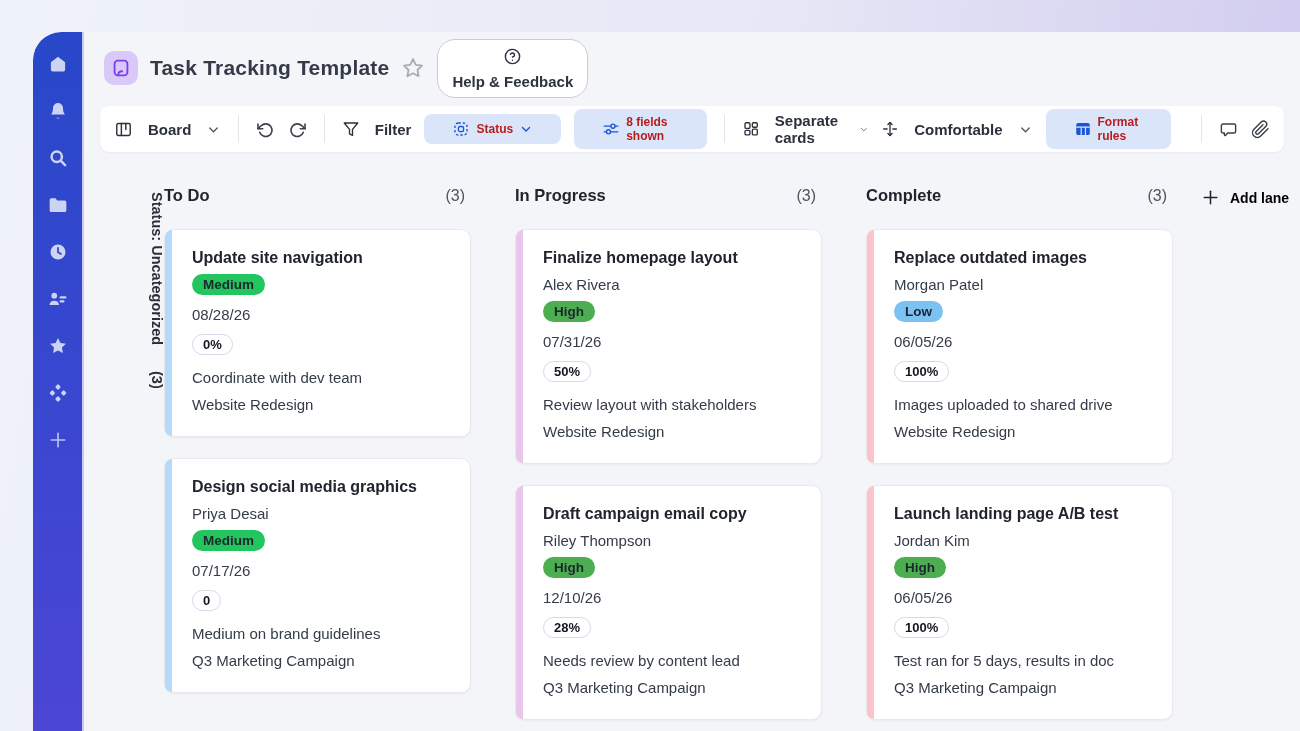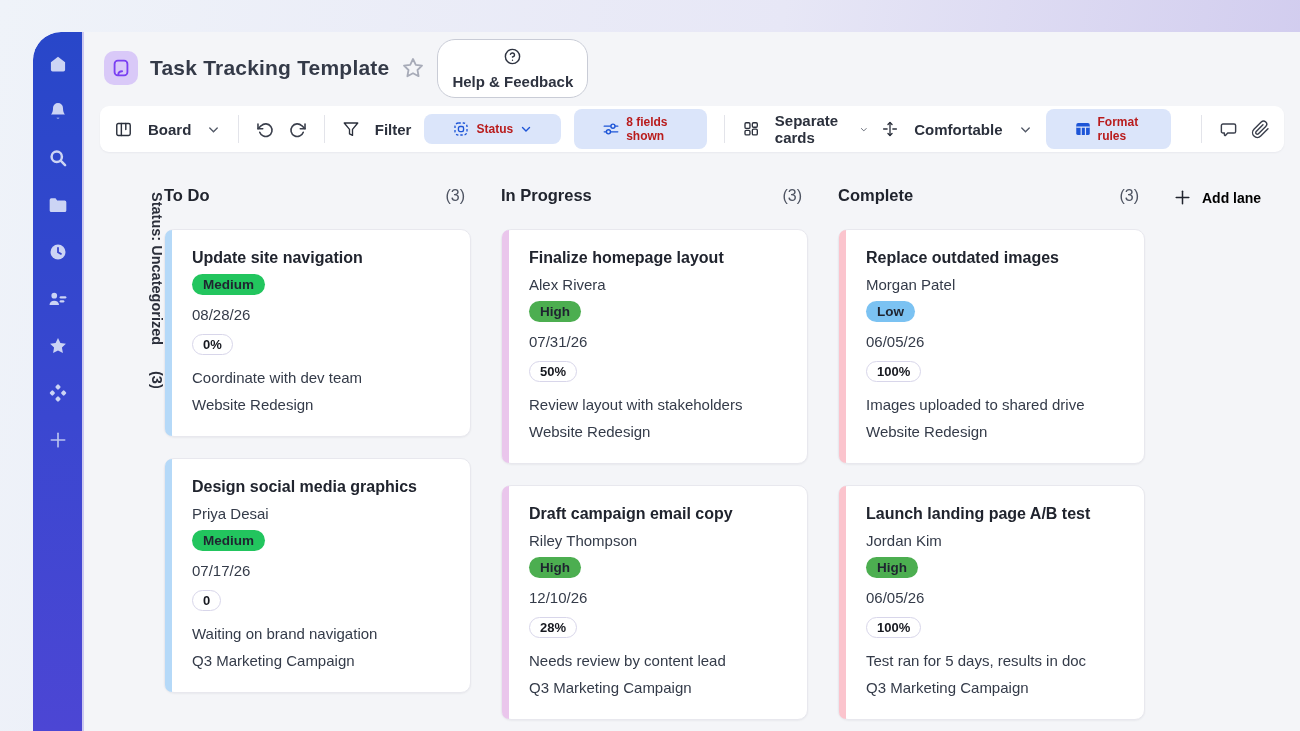--- a/index.html
+++ b/index.html
@@ -45,21 +45,21 @@
   .chip svg { flex:0 0 auto; }
   .tb-icon-btn { width:26px; height:26px; display:flex; align-items:center; justify-content:center; cursor:pointer; }
   .spacer { flex:1; }
 
   
   .board { flex:1; display:flex; padding:34px 14px 0 30px; overflow:hidden; }
   .swimlane-label { width:50px; flex:0 0 50px; writing-mode:vertical-rl;
     font-size:14.5px; font-weight:700; color:#2a2e3a; display:flex; align-items:flex-start;
     padding-top:6px; line-height:1; }
   .swimlane-label .gap { display:inline-block; height:26px; }
-  .lanes { display:flex; gap:30px; }
+  .lanes { display:flex; gap:44px; }
   .lane { width:307px; flex:0 0 307px; display:flex; flex-direction:column; }
   .lane-header { display:flex; align-items:center; justify-content:space-between;
     padding-right:6px; margin-bottom:24px; }
   .lane-title { font-size:16.5px; font-weight:700; color:#20242e; }
   .lane-count { font-size:16px; font-weight:500; color:#4e5462; }
   .cards { display:flex; flex-direction:column; gap:21px; }
 
   .card { position:relative; background:#fff; border:1px solid #e8e8ee; border-radius:10px;
     box-shadow:0 1px 2px rgba(20,22,45,.05); padding:17px 18px 15px 27px; cursor:pointer; }
   .stripe { position:absolute; left:0; top:0; bottom:0; width:7px;
@@ -306,21 +306,21 @@
               <div class="c-line c-note">Coordinate with dev team</div>
               <div class="c-line">Website Redesign</div>
             </div>
             <div class="card lane-todo">
               <span class="stripe"></span>
               <div class="c-title">Design social media graphics</div>
               <div class="c-line">Priya Desai</div>
               <div><span class="badge medium">Medium</span></div>
               <div class="c-line">07/17/26</div>
               <div><span class="pill">0</span></div>
-              <div class="c-line c-note">Waiting on brand navigation</div>
+              <div class="c-line c-note">Medium on brand guidelines</div>
               <div class="c-line">Q3 Marketing Campaign</div>
             </div>
           </div>
         </div>
 
         <div class="lane">
           <div class="lane-header">
             <span class="lane-title">In Progress</span>
             <span class="lane-count">(3)</span>
           </div>

